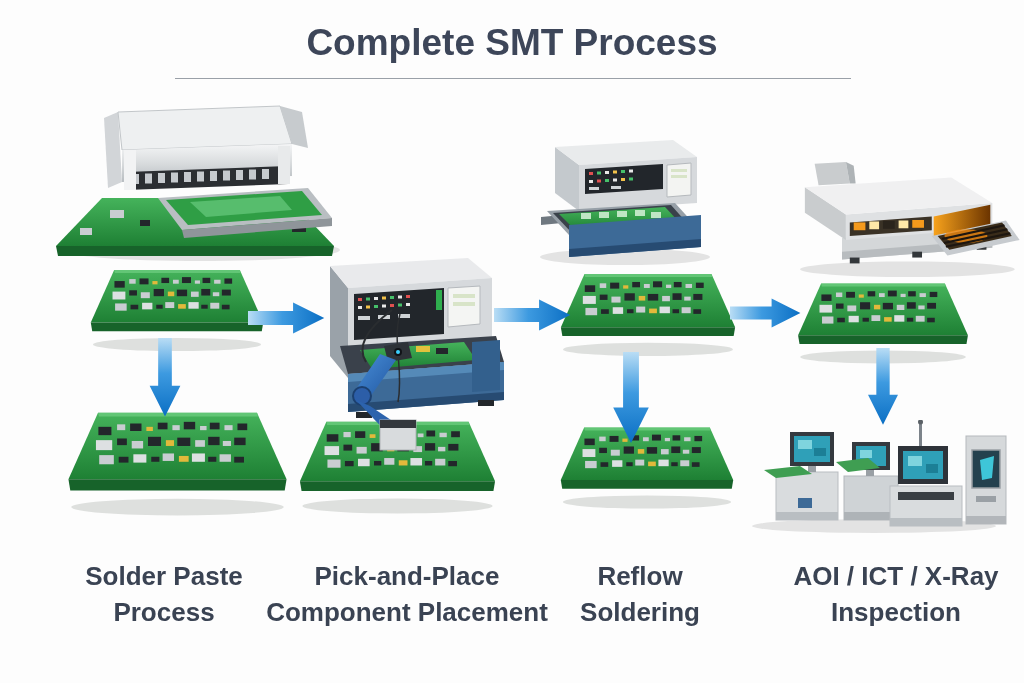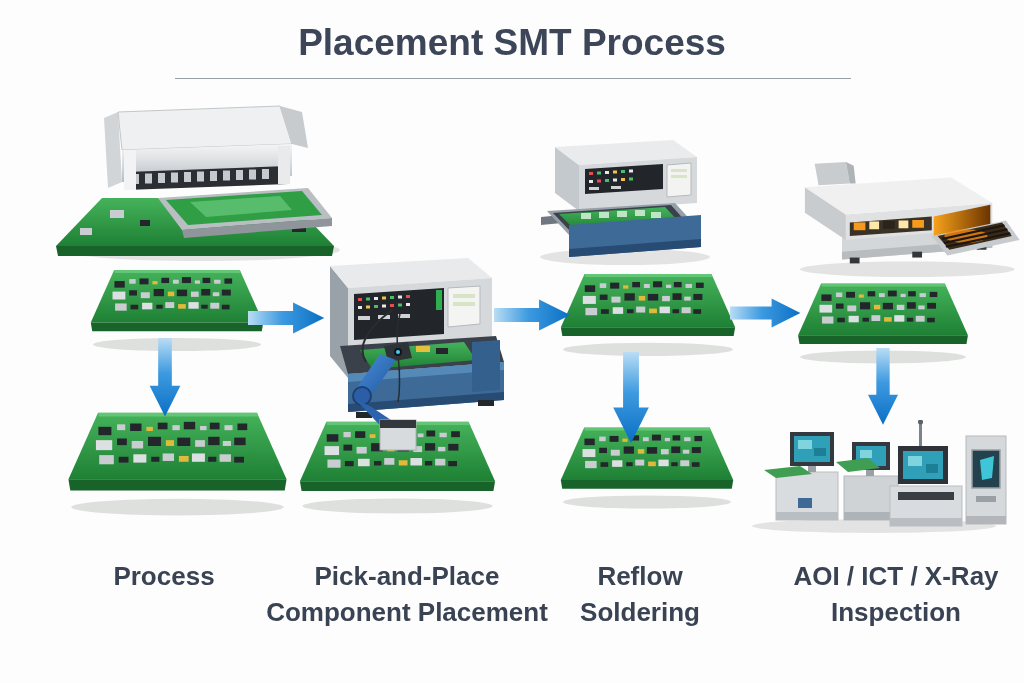--- a/index.html
+++ b/index.html
@@ -96,21 +96,21 @@
       <g id="pcb">
         <ellipse cx="130" cy="118" rx="115" ry="9" fill="rgba(50,60,50,0.15)"></ellipse>
         <polygon points="44,16 216,16 248,88 12,88" fill="url(#gBoard)"></polygon>
         <polygon points="12,88 248,88 246,100 14,100" fill="#17632a"></polygon>
         <polygon points="44,16 216,16 217,20 45,20" fill="#6fcf82" opacity="0.7"></polygon>
         <use href="#chips" transform="translate(40,24) scale(0.88,0.9)"></use>
       </g>
     </defs>
   </svg>
 
-  <div id="page-title" class="abs">Placement SMT Process</div>
+  <div id="page-title" class="abs">Complete SMT Process</div>
   <div id="title-divider" class="abs"></div>
 
   <div class="abs z2" style="left:40px;top:98px;width:300px;height:170px">
     <svg class="art" viewBox="0 0 300 170">
       <ellipse cx="160" cy="152" rx="140" ry="11" fill="rgba(0,0,0,0.10)"></ellipse>
       <polygon points="62,100 248,100 294,148 16,148" fill="url(#gBoard)"></polygon>
       <polygon points="16,148 294,148 292,158 18,158" fill="#17632a"></polygon>
       <rect x="70" y="112" width="14" height="8" fill="#c9cdd1"></rect>
         <rect x="100" y="122" width="10" height="6" fill="#23272b"></rect>
       <rect x="222" y="110" width="12" height="7" fill="#c9cdd1"></rect>
@@ -353,20 +353,21 @@
         <rect x="186" y="44" width="12" height="9" fill="#1c7f96"></rect>
       <rect x="226" y="16" width="40" height="88" fill="#d6d9db" stroke="#b5b9bd" stroke-width="1"></rect>
       <rect x="232" y="30" width="28" height="38" fill="#24414e" stroke="#9aa0a5" stroke-width="1.5"></rect>
       <polygon points="240,40 254,36 252,58 242,60" fill="#3ec6d8"></polygon>
       <rect x="226" y="96" width="40" height="8" fill="#b2b6ba"></rect>
       <rect x="236" y="76" width="20" height="6" fill="#9aa0a5"></rect>
     </svg>
   </div>
 
   <div id="label-1" class="abs z1 stage-label">
+    <div>Solder Paste</div>
     <div>Process</div>
   </div>
   <div id="label-3" class="abs z1 stage-label">
     <div>Reflow</div>
     <div>Soldering</div>
   </div>
   <div id="label-2" class="abs z1 stage-label">
     <div>Pick-and-Place</div>
     <div>Component Placement</div>
   </div>

